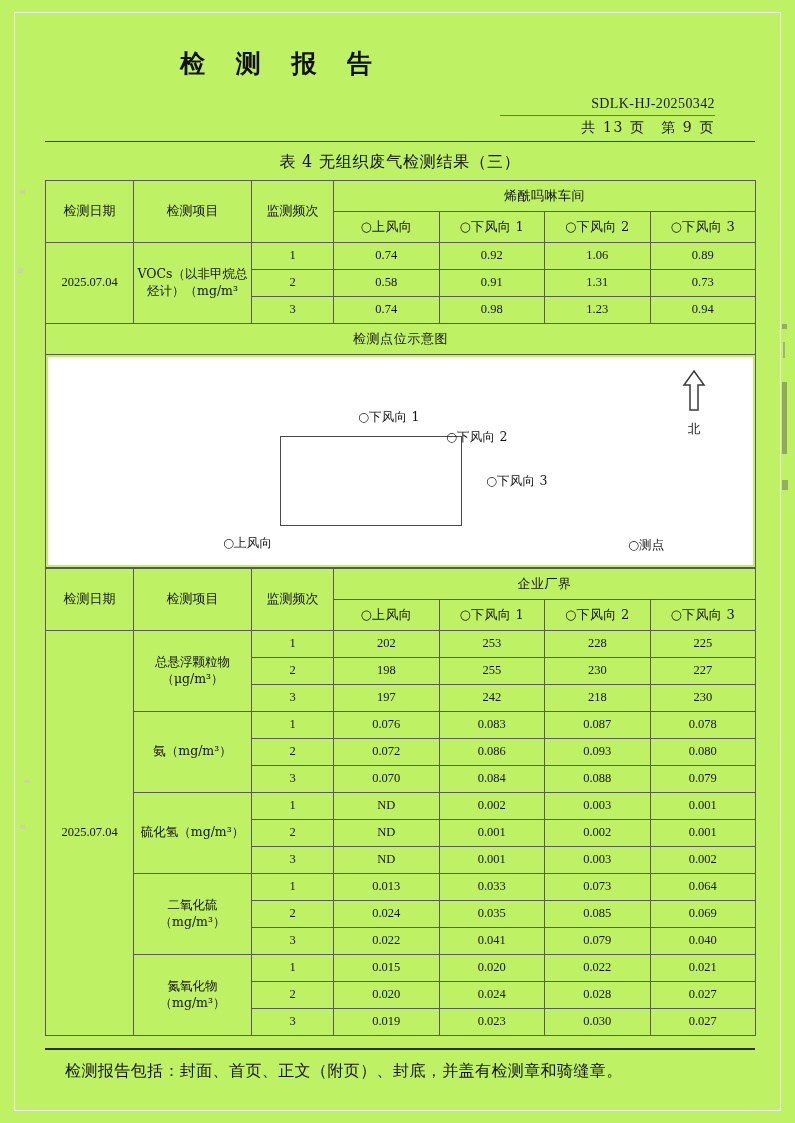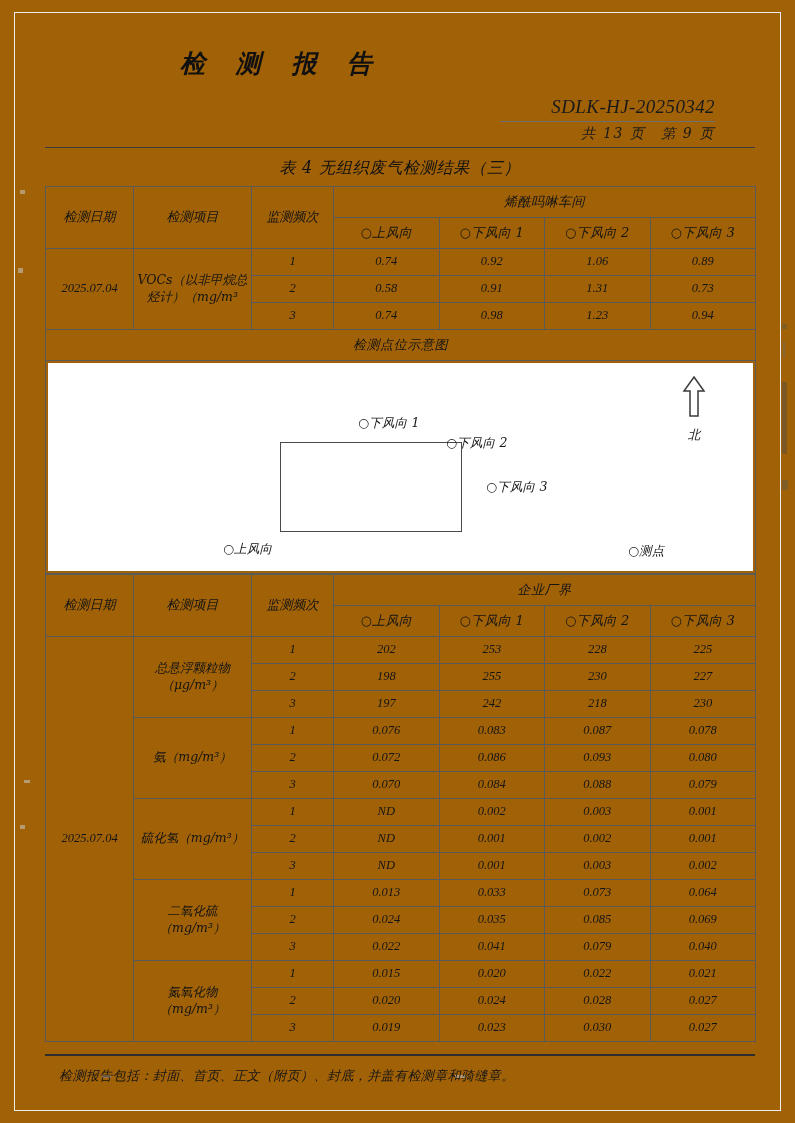--- a/index.html
+++ b/index.html
@@ -9,24 +9,23 @@
     background: #ffffff;
   }
   body {
     font-family: "DejaVu Serif", "Liberation Serif", serif;
     color: #1a1a1a;
   }
   .page {
     position: relative;
     width: 795px;
     height: 1123px;
-    background: #a16207;
+    background: #bef264;
     box-sizing: border-box;
     overflow: hidden;
-    font-style: italic;
   }
   
   .page-frame {
     position: absolute;
     left: 14px;
     top: 12px;
     right: 14px;
     bottom: 12px;
     border: 1px solid #ededed;
     pointer-events: none;
@@ -48,21 +47,21 @@
     font-family: "DejaVu Serif", "Liberation Serif", serif;
     color: #101010;
     line-height: 1.1;
   }
   .report-meta {
     margin-top: 18px;
     text-align: right;
     padding-right: 40px;
   }
   .report-no {
-    font-size: 19px;
+    font-size: 14px;
     letter-spacing: 0.4px;
     color: #1a1a1a;
     font-family: "Liberation Serif", "DejaVu Serif", serif;
   }
   .meta-rule {
     margin: 3px 0 3px auto;
     width: 215px;
     border-top: 1px solid #6f6f6f;
   }
   .page-count {
@@ -171,22 +170,22 @@
     color: #141414;
   }
 
   
   .foot-rule {
     margin-top: 12px;
     border-top: 2.2px solid #2e2e2e;
   }
   .foot-note {
     margin-top: 11px;
-    margin-left: 14px;
-    font-size: 13px;
+    margin-left: 20px;
+    font-size: 16px;
     letter-spacing: 0.4px;
     color: #141414;
   }
 
   
   .smudge {
     position: absolute;
     background: #c9c9c9;
     opacity: .55;
     pointer-events: none;

